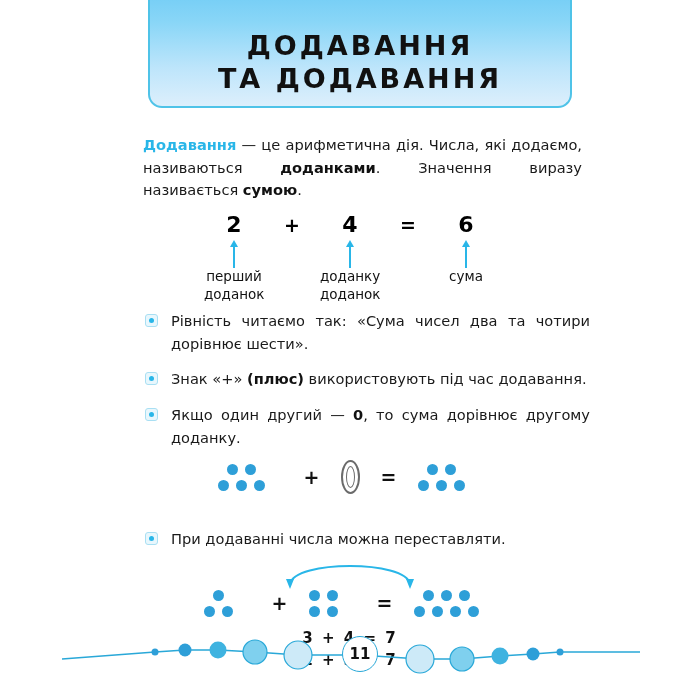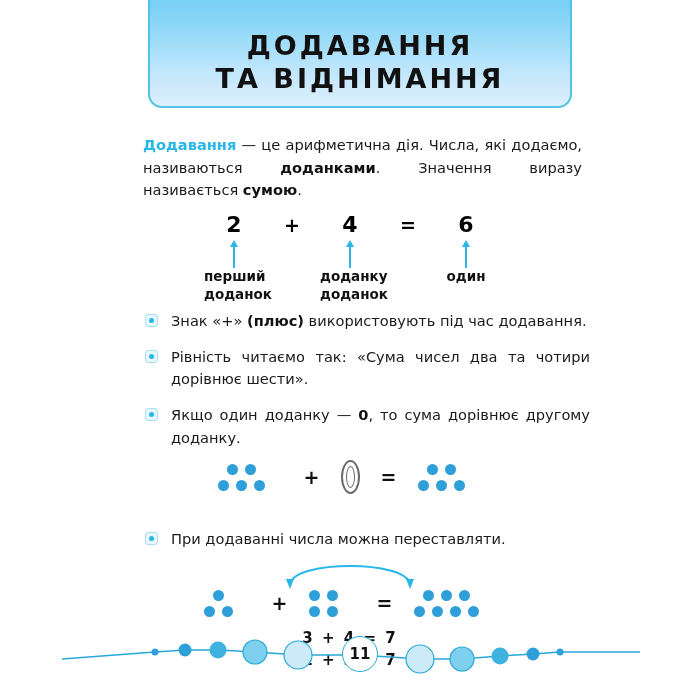--- a/index.html
+++ b/index.html
@@ -129,21 +129,21 @@
     top: 56px;
     left: 0;
     width: 700px;
     display: flex;
     justify-content: center;
   }
   .label-slot {
     width: 60px;
     text-align: center;
     font-size: 13.5px;
-    font-weight: bold;
+    font-weight: normal;
     line-height: 1.32;
     color: #111111;
     white-space: nowrap;
   }
   .label-gap { width: 56px; }
 
   
   .bullets { margin-top: 6px; }
   .bullet-item {
     position: relative;
@@ -266,21 +266,21 @@
     font-size: 15px;
     font-weight: bold;
     color: #111111;
   }
 </style>
 </head>
 <body>
 
 <div class="header-banner">
   <div class="header-title-line">ДОДАВАННЯ</div>
-  <div class="header-title-line">ТА ВІДНІМАННЯ</div>
+  <div class="header-title-line">ТА ДОДАВАННЯ</div>
 </div>
 
 <div class="content">
 
   <p class="intro-para"><span class="kw-accent">Додавання</span><span> — це арифметична дія. Числа, які додаємо, називаються </span><span class="kw-bold">доданками</span><span>. Значення виразу називається </span><span class="kw-bold">сумою</span><span>.</span></p>
 
   <div class="equation-block">
     <div class="eq-row">
       <span class="eq-term">2</span>
       <span class="eq-op">+</span>
@@ -306,37 +306,37 @@
         <span>перший</span><br>
         <span>доданок</span>
       </span>
       <span class="label-gap"></span>
       <span class="label-slot">
         <span>доданку</span><br>
         <span>доданок</span>
       </span>
       <span class="label-gap"></span>
       <span class="label-slot">
-        <span>один</span>
+        <span>сума</span>
       </span>
     </div>
   </div>
 
   <div class="bullets">
+
+    <div class="bullet-item">
+      <span class="bullet-mark"></span><span>Рівність читаємо так: «Сума чисел два та чотири дорівнює шести».</span>
+    </div>
 
     <div class="bullet-item">
       <span class="bullet-mark"></span><span>Знак «+» </span><span class="kw-bold">(плюс)</span><span> використовують під час додавання.</span>
     </div>
 
     <div class="bullet-item">
-      <span class="bullet-mark"></span><span>Рівність читаємо так: «Сума чисел два та чотири дорівнює шести».</span>
-    </div>
-
-    <div class="bullet-item">
-      <span class="bullet-mark"></span><span>Якщо один доданку — </span><span class="kw-bold">0</span><span>, то сума дорівнює другому доданку.</span>
+      <span class="bullet-mark"></span><span>Якщо один другий — </span><span class="kw-bold">0</span><span>, то сума дорівнює другому доданку.</span>
     </div>
 
     <div class="figure">
       <div class="dot-group" id="zero-left" style="width: 65px;">
           <span class="dot" style="background: rgb(46, 159, 216); left: 0px; top: 20px;"></span>
           <span class="dot" style="background: rgb(46, 159, 216); left: 18px; top: 20px;"></span>
           <span class="dot" style="background: rgb(46, 159, 216); left: 36px; top: 20px;"></span>
           <span class="dot" style="background: rgb(46, 159, 216); left: 9px; top: 4px;"></span>
           <span class="dot" style="background: rgb(46, 159, 216); left: 27px; top: 4px;"></span>
         </div>

